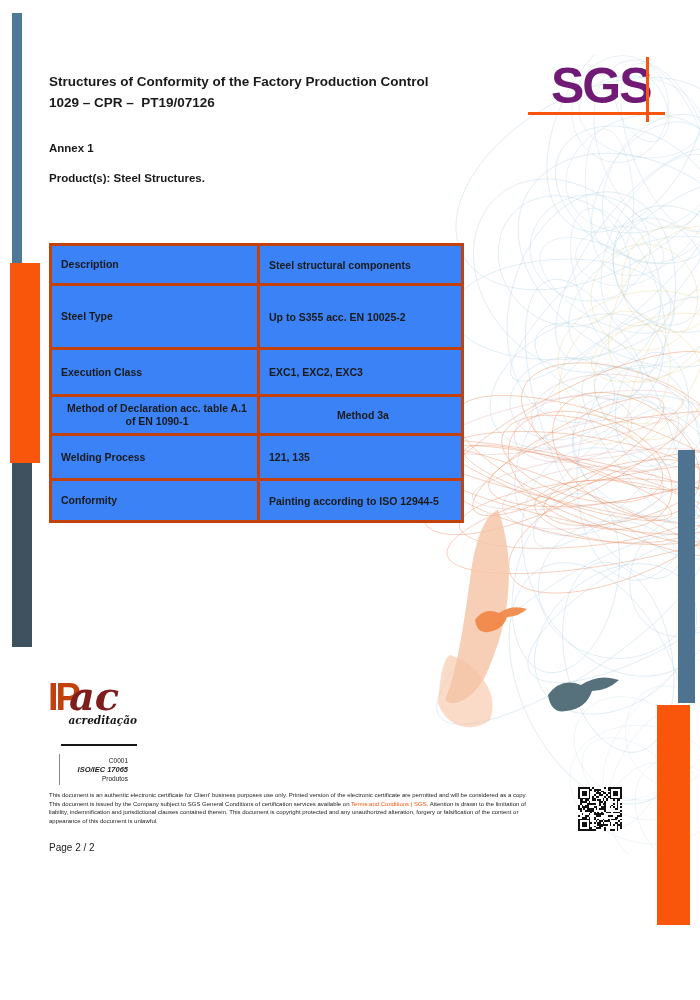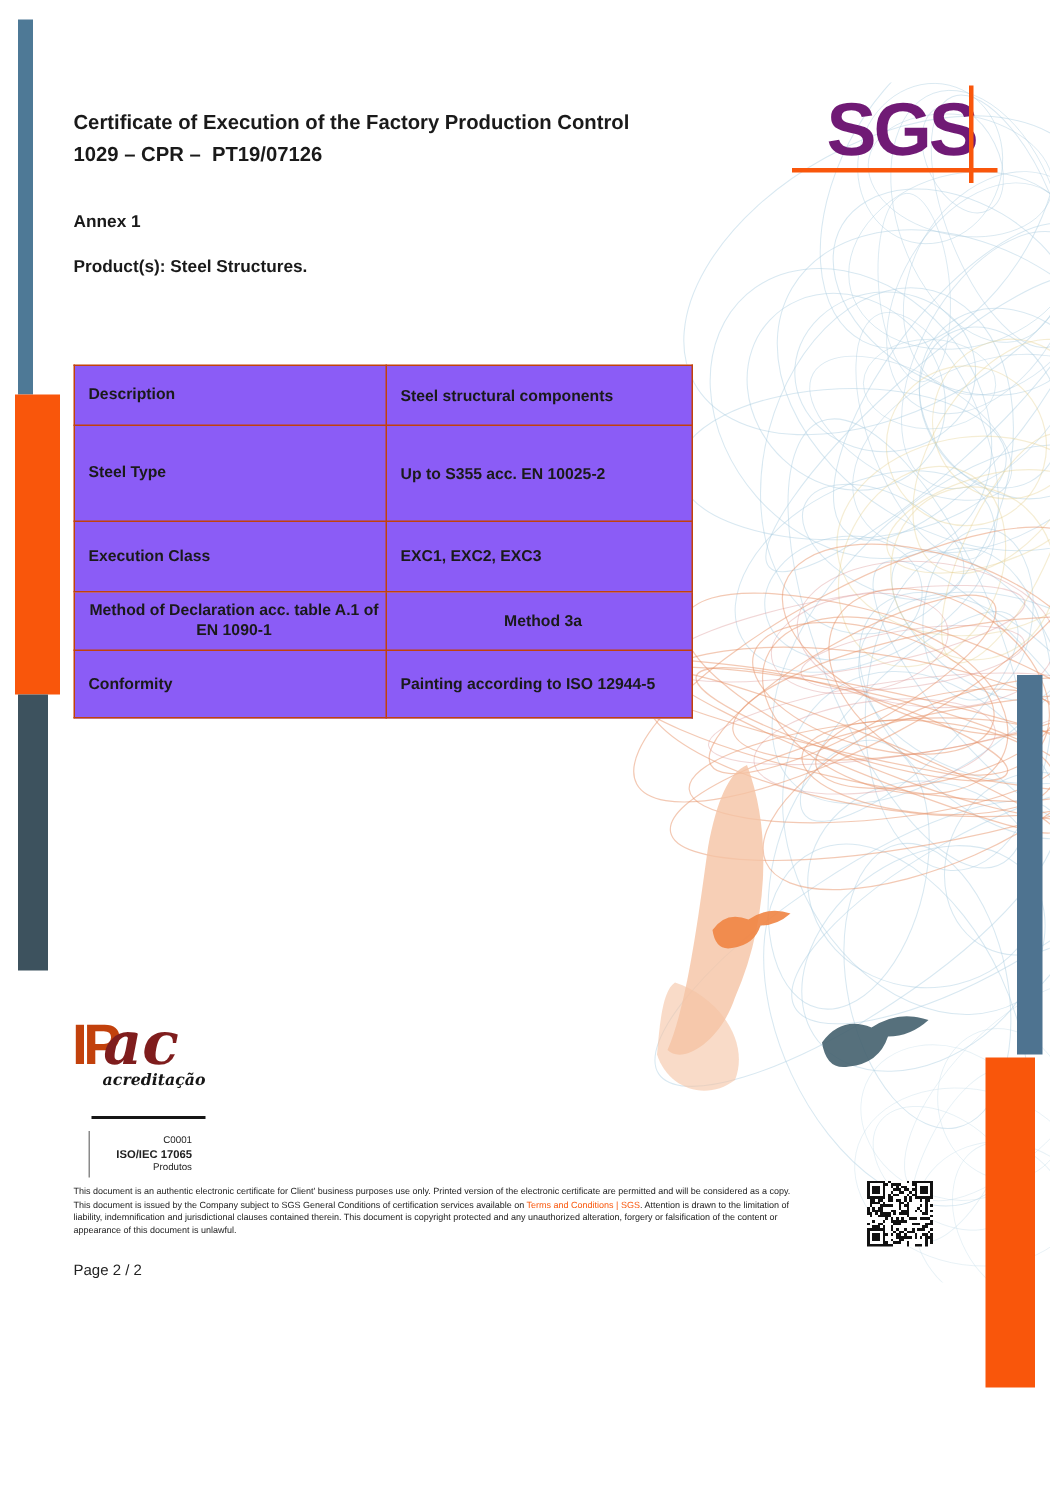--- a/index.html
+++ b/index.html
@@ -22,43 +22,43 @@
   .sgs-hline{left:528px;top:112px;width:137px;height:3px;background:#f9560b;z-index:2;}
   .sgs-vline{left:646px;top:57px;width:3px;height:65px;background:#f9560b;z-index:2;}
   
   .title{left:49px;top:71px;width:470px;font-weight:bold;font-size:13.5px;line-height:21px;z-index:2;}
   .title .t2{white-space:pre;}
   .annex{left:49px;top:142px;font-weight:bold;font-size:11.5px;z-index:2;}
   .product{left:49px;top:172px;font-weight:bold;font-size:11.5px;z-index:2;}
   
   table.annex{left:49px;top:243px;width:413px;border-collapse:collapse;background:#ffffff;
     z-index:2;position:absolute;table-layout:fixed;}
-  table.annex td{border:1px solid #c2410c;vertical-align:middle;font-size:10.5px;
-    padding:2px 4px 2px 9px;background:#8b5cf6;}
+  table.annex td{border:3px solid #c2410c;vertical-align:middle;font-size:10.5px;
+    padding:2px 4px 2px 9px;background:#3b82f6;}
   table.annex td.lbl{width:192px;font-weight:bold;line-height:13px;}
   table.annex td.val{width:188px;}
   table.annex tr:nth-child(1){height:40px;}
   table.annex tr:nth-child(2){height:64px;}
   table.annex tr:nth-child(3){height:47px;}
   table.annex tr:nth-child(4){height:39px;text-align:center;}
   table.annex tr:nth-child(5){height:45px;}
   table.annex tr:nth-child(6){height:42px;}
   table.annex tr:nth-child(7){height:55px;}
   
   .ipac{left:48px;top:672px;width:100px;z-index:2;}
   .ipac-word{white-space:nowrap;height:44px;}
   .ipac-ip{font-weight:bold;font-size:38px;letter-spacing:-3px;color:#c2410c;text-align:center;}
   .ipac-ac{font-family:"DejaVu Serif",serif;font-style:italic;font-weight:bold;
     font-size:40px;color:#7f1d1d;margin-left:-9px;}
   .ipac-sub{font-family:"DejaVu Serif",serif;font-style:italic;font-weight:bold;
     font-size:10.5px;color:#161616;text-align:right;width:76px;margin-left:13px;
     border-bottom:2px solid #161616;padding-bottom:18px;margin-top:-2px;}
   .ipac-box{margin-top:8px;margin-left:11px;width:68px;border-left:1px solid #8a8a8a;
     text-align:right;font-size:6.5px;line-height:9px;color:#222;padding:2px 0;}
-  .ipac-std{font-weight:bold;font-size:7.5px;}
+  .ipac-std{font-weight:bold;font-size:7.5px;font-style:italic;}
   
   .footer{left:49px;top:791px;width:520px;font-size:6px;line-height:8.7px;color:#222;
     z-index:2;}
   .footer div{white-space:nowrap;}
   .footer .link{color:#f9560b;text-decoration:none;}
   .qr{left:578px;top:787px;width:44px;height:44px;z-index:2;}
   .qr svg{display:block;width:44px;height:44px;shape-rendering:crispEdges;}
   .pageno{left:49px;top:842px;font-size:10px;color:#222;z-index:2;}
 </style>
 </head>
@@ -163,21 +163,21 @@
 <div class="abs bar-left-orange"></div>
 <div class="abs bar-left-slate"></div>
 <div class="abs bar-right-slate"></div>
 <div class="abs bar-right-orange"></div>
 
 <div class="abs sgs-text">SGS</div>
 <div class="abs sgs-hline"></div>
 <div class="abs sgs-vline"></div>
 
 <div class="abs title">
-  <div class="t1">Certificate of Execution of the Factory Production Control</div>
+  <div class="t1">Structures of Conformity of the Factory Production Control</div>
   <div class="t2">1029 – CPR –  PT19/07126</div>
 </div>
 <div class="abs annex">Annex 1</div>
 <div class="abs product">Product(s): Steel Structures.</div>
 
 <table class="annex">
   <tbody>
       <tr>
     <td class="lbl">Description</td>
     <td class="val">Steel structural components</td>
@@ -186,20 +186,24 @@
     <td class="lbl">Steel Type</td>
     <td class="val">Up to S355 acc. EN 10025-2</td>
   </tr>
   <tr>
     <td class="lbl">Execution Class</td>
     <td class="val">EXC1, EXC2, EXC3</td>
   </tr>
   <tr>
     <td class="lbl">Method of Declaration acc. table A.1 of EN 1090-1</td>
     <td class="val">Method 3a</td>
+  </tr>
+  <tr>
+    <td class="lbl">Welding Process</td>
+    <td class="val">121, 135</td>
   </tr>
   <tr>
     <td class="lbl">Conformity</td>
     <td class="val">Painting according to ISO 12944-5</td>
   </tr>
 </tbody>
   </table>
 
 <div class="abs ipac">
   <div class="ipac-word">

